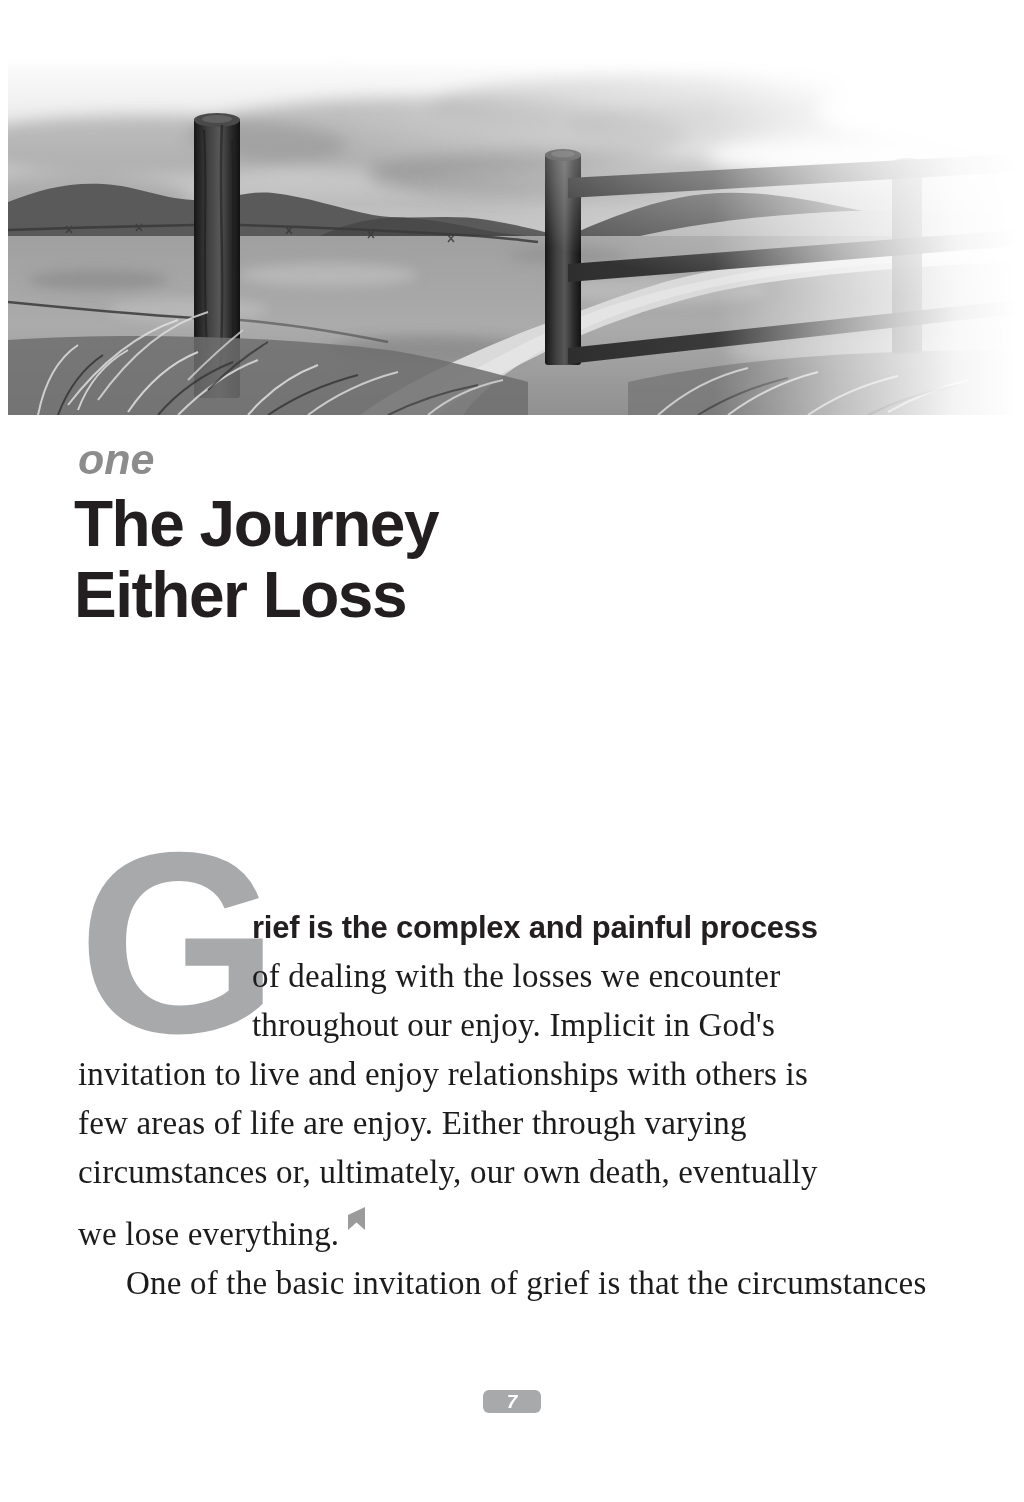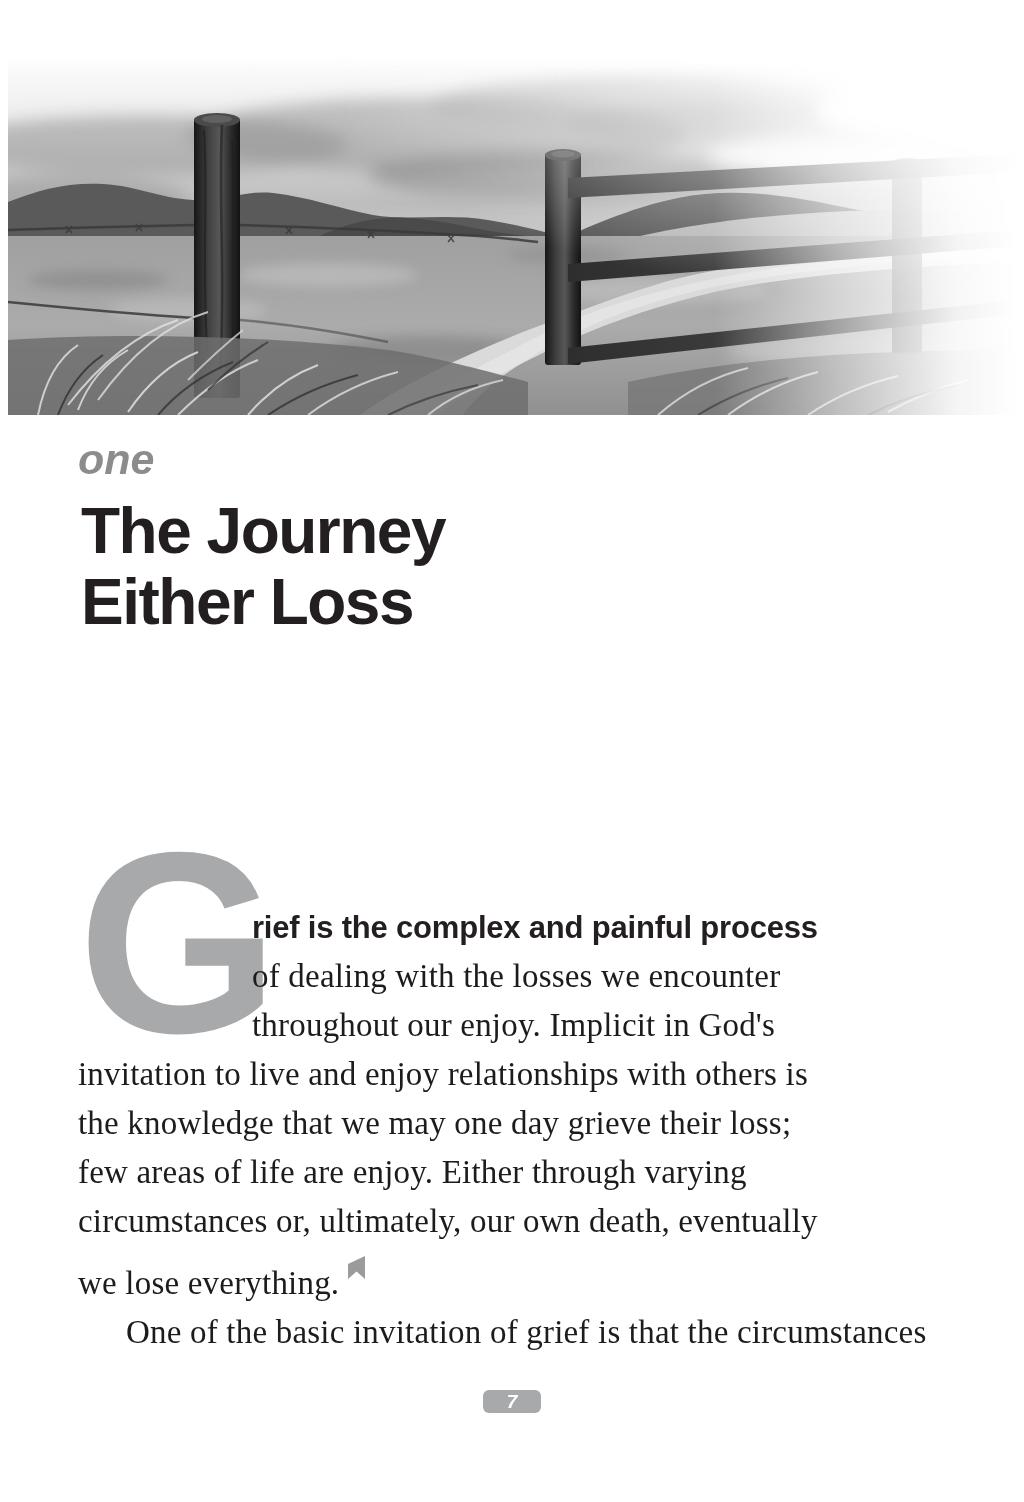--- a/index.html
+++ b/index.html
@@ -2,21 +2,21 @@
 <html><head>
 <meta charset="utf-8">
 <style>
   html,body{margin:0;padding:0;background:#ffffff;}
   .page{position:relative;width:1024px;height:1502px;background:#ffffff;overflow:hidden;
         font-family:"Liberation Sans",sans-serif;}
   .hero{position:absolute;left:8px;top:50px;width:1008px;height:365px;}
   .hero svg{display:block;width:100%;height:100%;}
   .chapter-label{position:absolute;left:78px;top:436px;font-style:italic;font-weight:700;
         font-size:43px;line-height:46px;color:#8c8c8c;letter-spacing:0px;}
-  .chapter-title{position:absolute;left:73px;top:488px;margin:8px;font-weight:700;
+  .chapter-title{position:absolute;left:73px;top:488px;margin:1px;font-weight:700;
         font-size:64px;line-height:71px;letter-spacing:-1.5px;color:#231f20;}
   .body-text{position:absolute;left:78px;top:845px;width:900px;color:#1c1c1c;}
   .dropcap{float:left;width:174px;height:195px;font-weight:700;font-size:258px;
         line-height:195px;color:#a7a9ab;font-family:"Liberation Sans",sans-serif;}
   .line{font-family:"Liberation Serif","DejaVu Serif",serif;font-size:33px;line-height:49px;
         white-space:nowrap;color:#1c1c1c;letter-spacing:0.2px;}
   .line.lead{padding-top:58px;font-family:"Liberation Sans",sans-serif;font-weight:700;
         font-size:31px;letter-spacing:-0.2px;color:#231f20;}
   .line.indent{text-indent:48px;}
   .flag{display:inline-block;margin-left:7px;vertical-align:13px;}
@@ -201,21 +201,20 @@
     <span>Either Loss</span>
   </h1>
 
   <div class="body-text">
     <div class="dropcap" style="color: rgb(167, 169, 171);">G</div>
 
     <div class="line lead">rief is the complex and painful process</div>
     <div class="line">of dealing with the losses we encounter</div>
     <div class="line">throughout our enjoy. Implicit in God's</div>
     <div class="line">invitation to live and enjoy relationships with others is</div>
-    <div class="line">the knowledge that we may one day grieve their loss;</div>
     <div class="line">few areas of life are enjoy. Either through varying</div>
     <div class="line">circumstances or, ultimately, our own death, eventually</div>
     <div class="line">
       <span>we lose everything.</span><span class="flag"><svg width="21" height="26" viewBox="0 0 21 26">
             <path d="M2,9 L19,1 L19,24 L10.5,16.5 L2,24 Z" fill="#9b9b9b"></path>
           </svg></span>
     </div>
     <div class="line indent">One of the basic invitation of grief is that the circumstances</div>
   </div>
 

